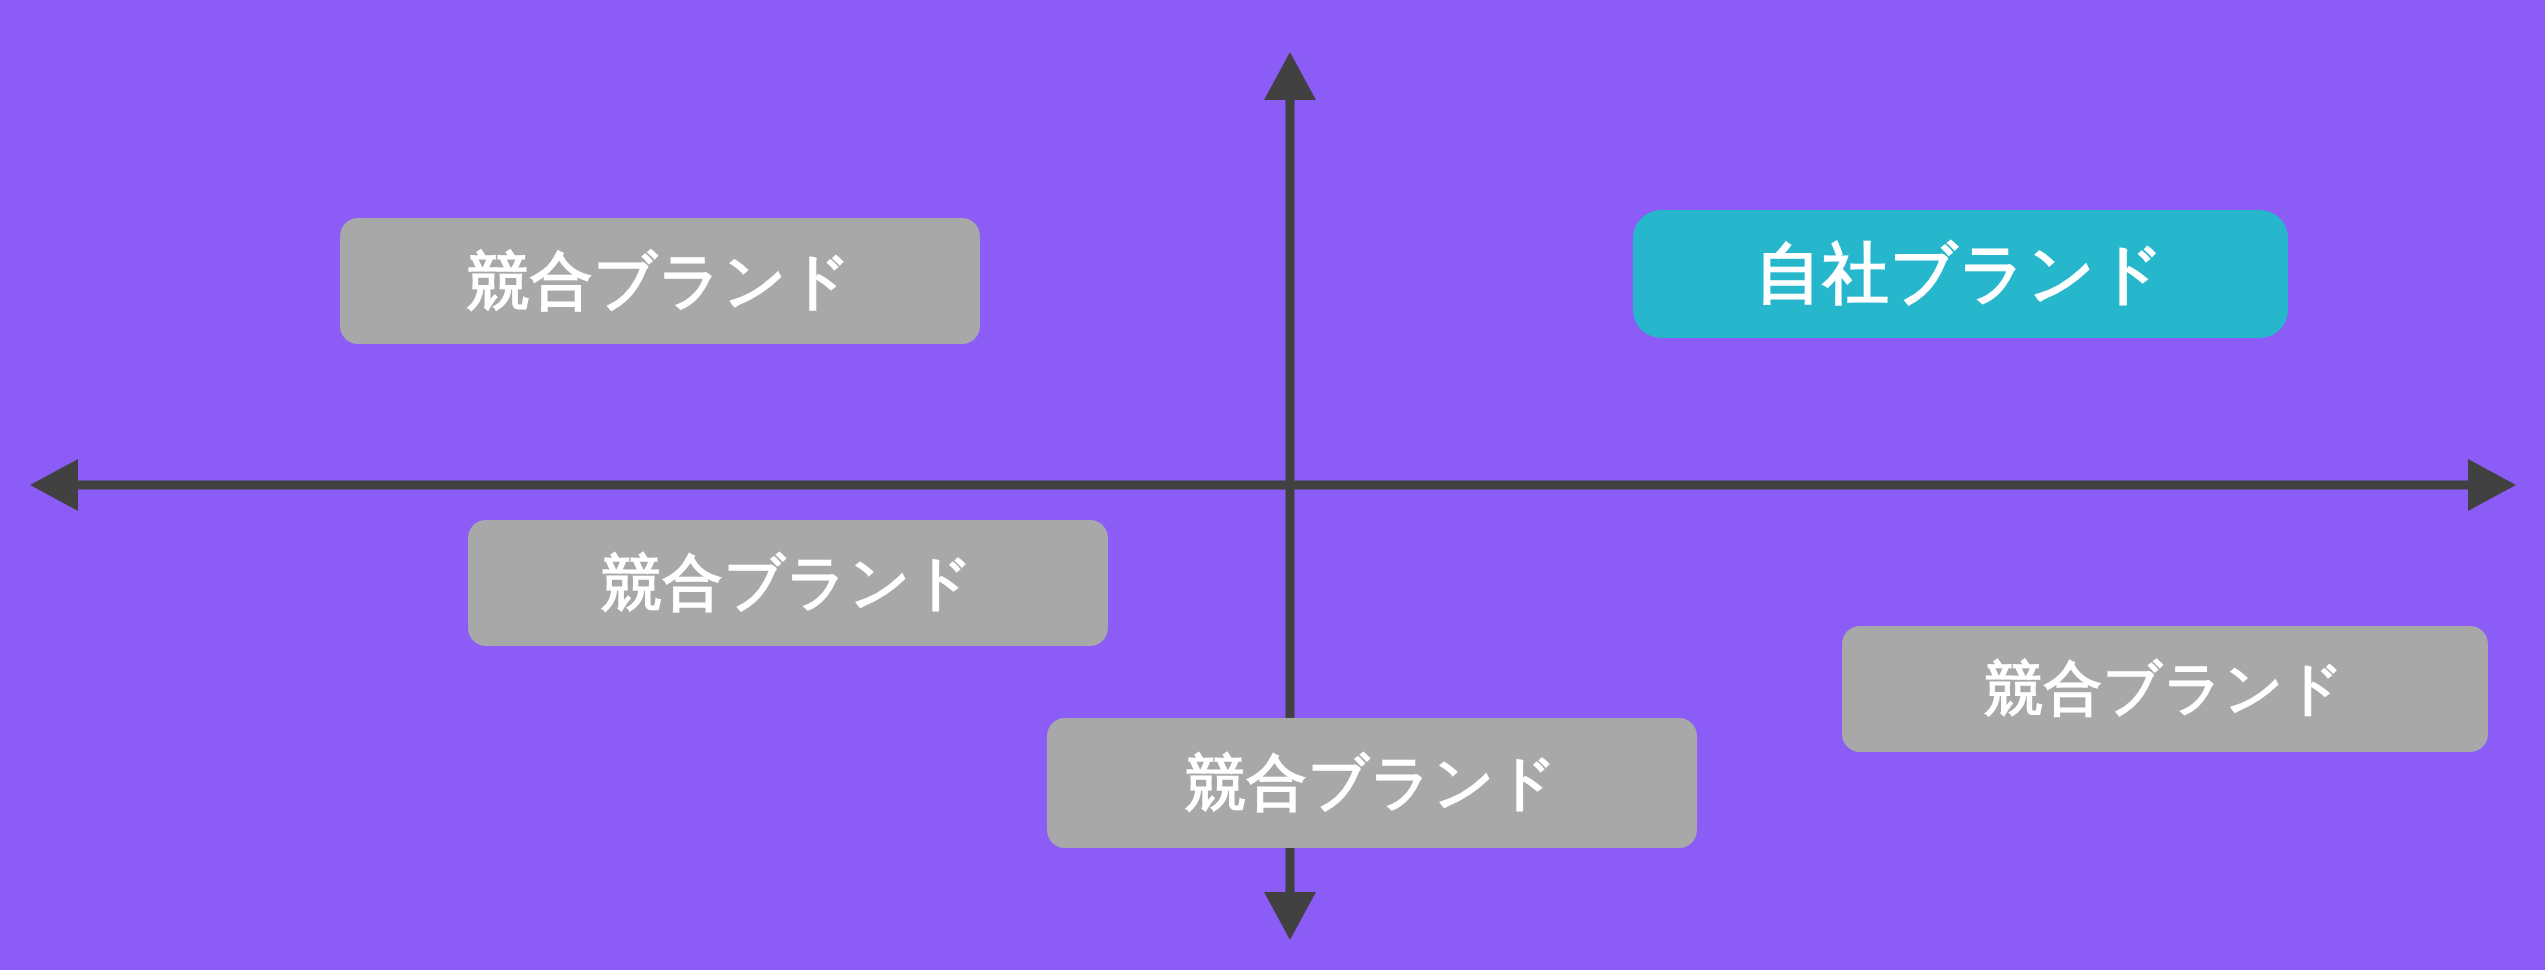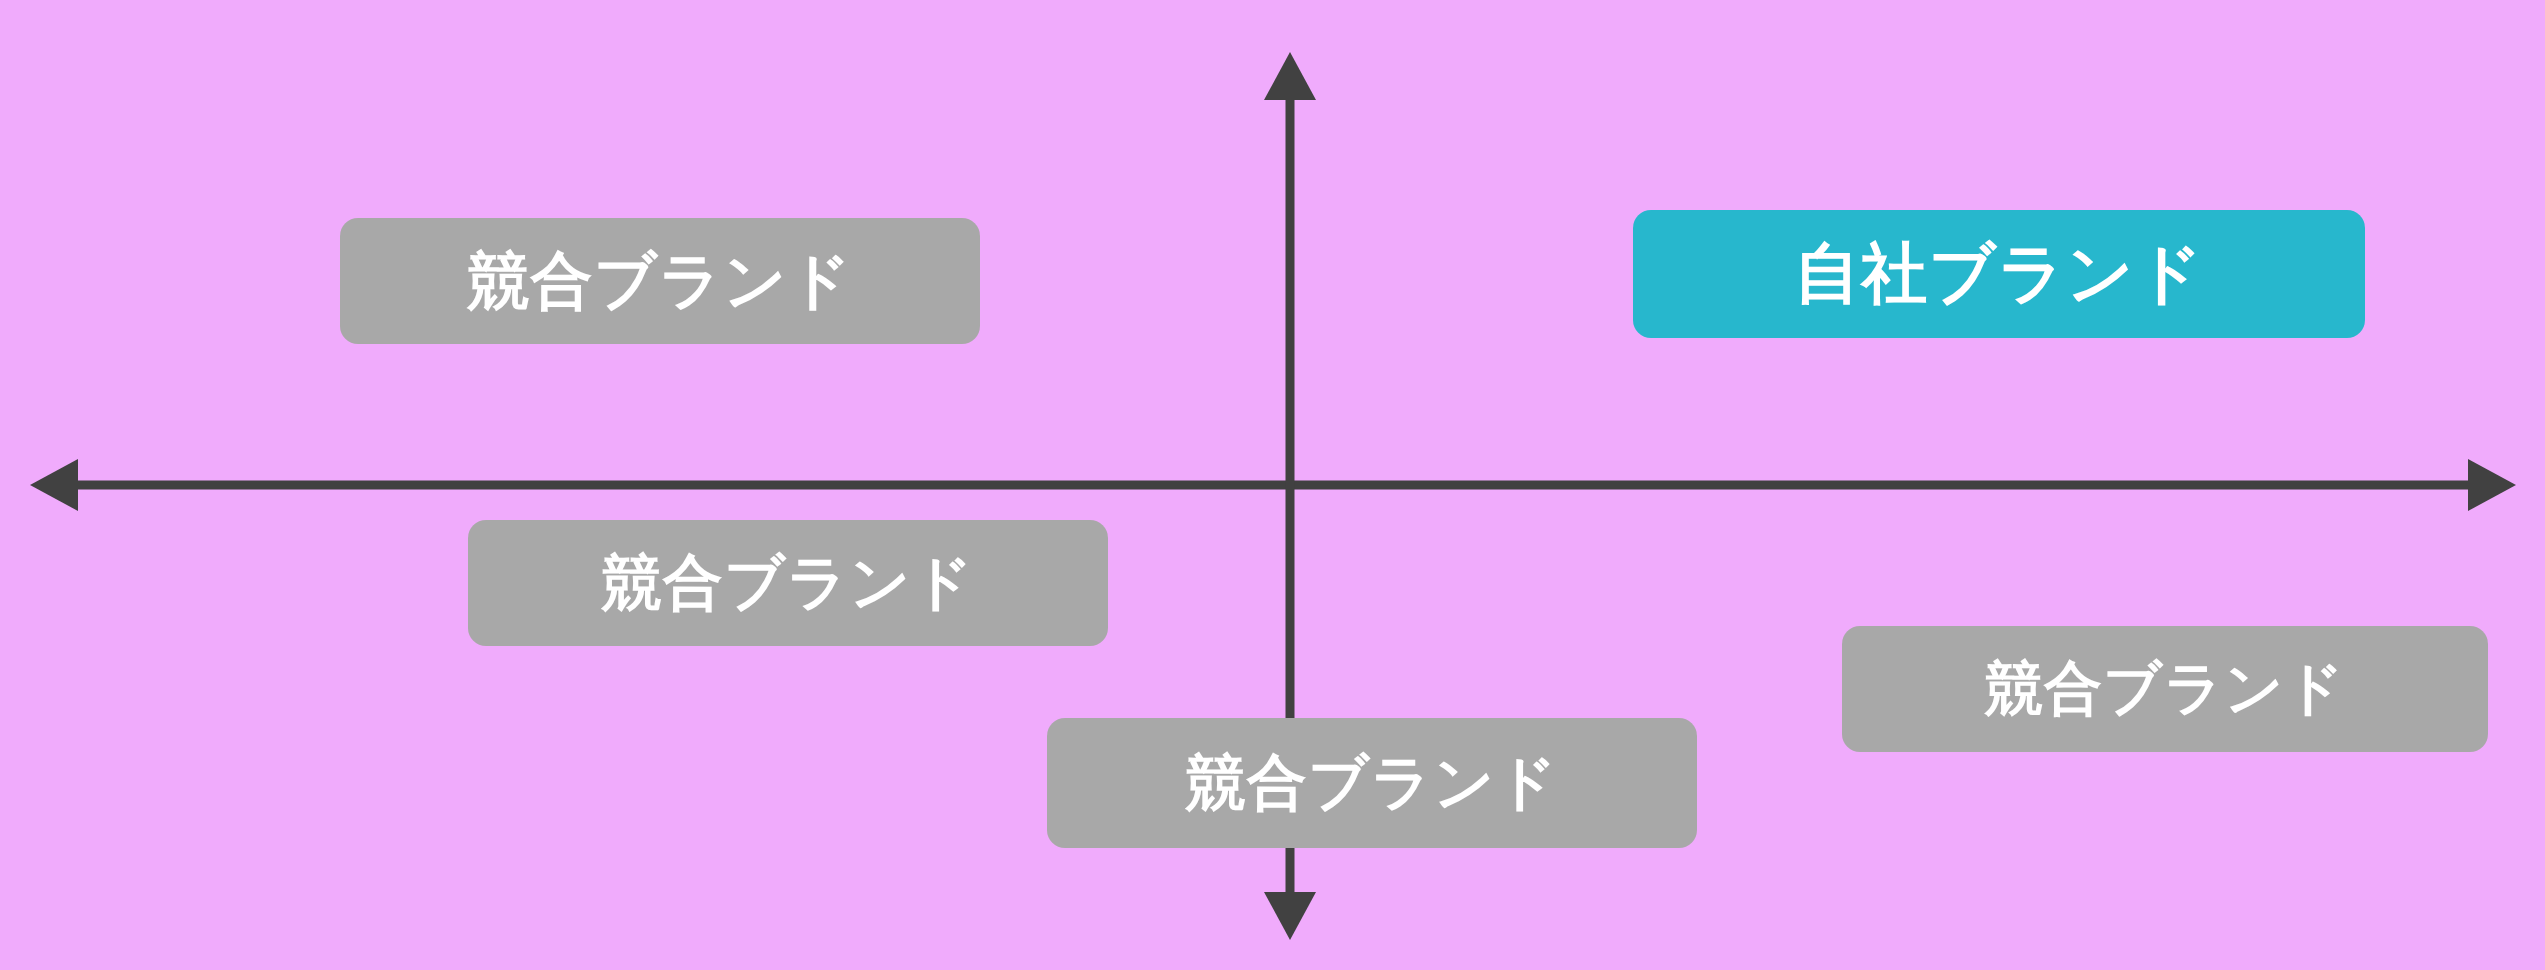--- a/index.html
+++ b/index.html
@@ -66,28 +66,29 @@
   }
   #label-competitor-3 {
     left: 1047px; top: 718px;  width: 650px;  height: 130px;
     font-size: 60px;
   }
   #label-competitor-4 {
     left: 1842px; top: 626px;  width: 646px;  height: 126px;
     font-size: 58px;
   }
   #label-own-brand {
-    left: 1633px; top: 210px;  width: 732px;  height: 128px;
+    left: 1633px; top: 210px;  width: 655px;  height: 128px;
     font-size: 66px;
+    border-radius: 28px;
   }
 </style>
 </head>
 <body>
 
-<div id="map-canvas" style="background: #f0abfc;">
+<div id="map-canvas" style="background: #8b5cf6;">
 
   <svg class="axis-svg" viewBox="0 0 2545 970" width="2545" height="970" xmlns="http://www.w3.org/2000/svg">
 
     <line x1="62" y1="485" x2="2484" y2="485" stroke="#414141" stroke-width="9"></line>
 
     <polygon points="30,485 78,459 78,511" fill="#414141"></polygon>
 
     <polygon points="2516,485 2468,459 2468,511" fill="#414141"></polygon>
 
     <line x1="1290" y1="84" x2="1290" y2="908" stroke="#414141" stroke-width="9"></line>

